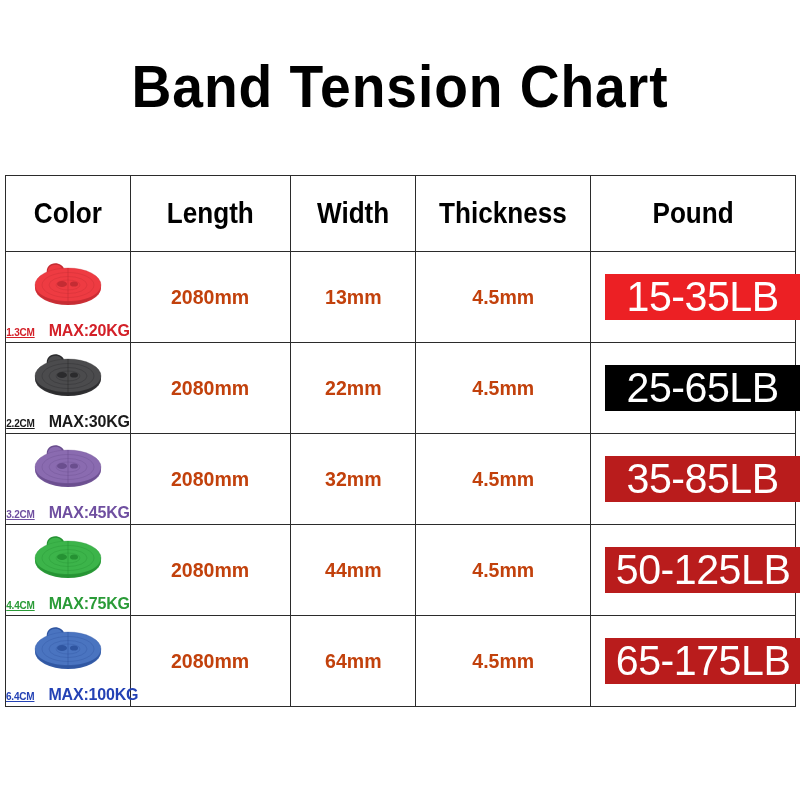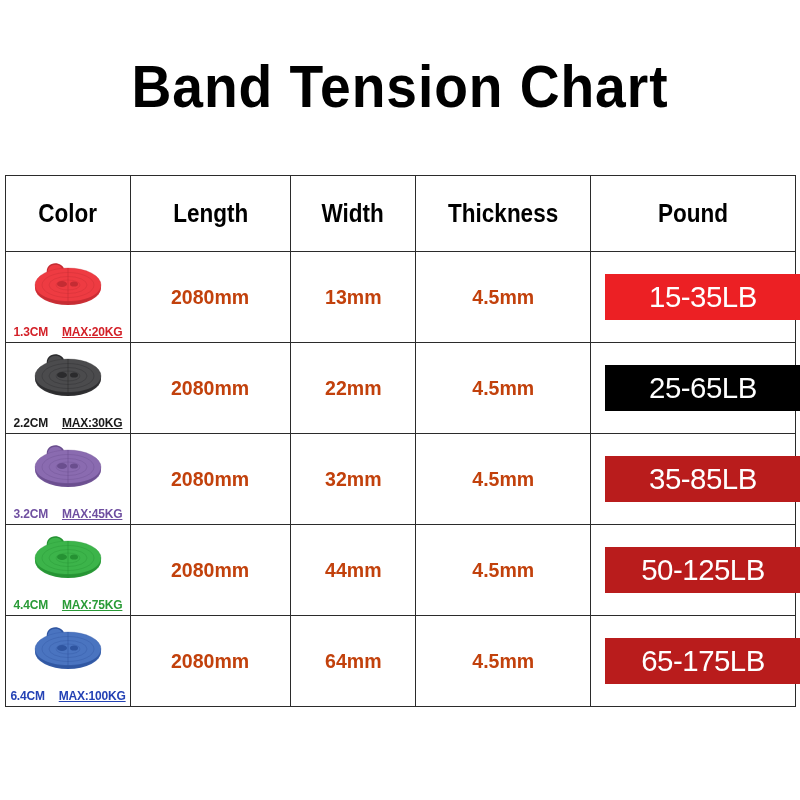--- a/index.html
+++ b/index.html
@@ -68,21 +68,21 @@
   col.c-thick     { width: 175px; }
   col.c-pound     { width: 205px; }
 
   
   thead th {
     height: 75px;
     vertical-align: middle;
     text-align: center;
     font-family: "Liberation Sans", sans-serif;
     font-weight: bold;
-    font-size: 25px;
+    font-size: 29px;
     color: #000000;
   }
   thead th .hlabel {
     display: inline-block;
     transform: scaleX(0.9);
     white-space: nowrap;
   }
 
   
   tbody td {
@@ -126,27 +126,27 @@
     right: 0;
     bottom: 3px;
     text-align: center;
     white-space: nowrap;
     font-family: "Liberation Sans", sans-serif;
     font-weight: bold;
     font-size: 9px;
     line-height: 11px;
   }
   .caption .cm {
-    font-size: 12px;
+    font-size: 10px;
     letter-spacing: -0.2px;
     margin-right: 14px;
+    text-decoration: underline;
   }
   .caption .max {
-    font-size: 12px;
-    text-decoration: underline;
+    font-size: 16px;
     letter-spacing: -0.2px;
   }
 
   
   td.poundcell {
     position: relative;
     overflow: visible;
   }
   .badge {
     position: absolute;
@@ -154,21 +154,21 @@
     top: 50%;
     transform: translateY(-50%);
     width: 196px;
     height: 46px;
     display: flex;
     align-items: center;
     justify-content: center;
     color: #ffffff;
     font-family: "Liberation Sans", sans-serif;
     font-weight: normal;
-    font-size: 30px;
+    font-size: 42px;
     line-height: 34px;
     letter-spacing: -0.5px;
     white-space: nowrap;
     box-sizing: border-box;
   }
   .badge .btxt {
     display: inline-block;
     transform: scaleX(0.98);
   }
 </style>

